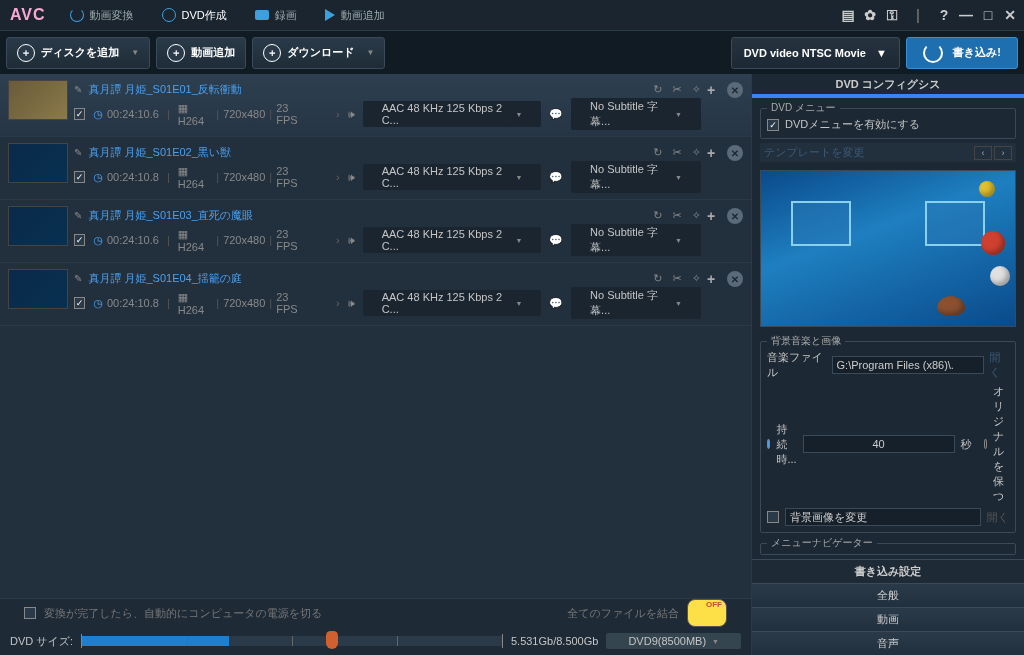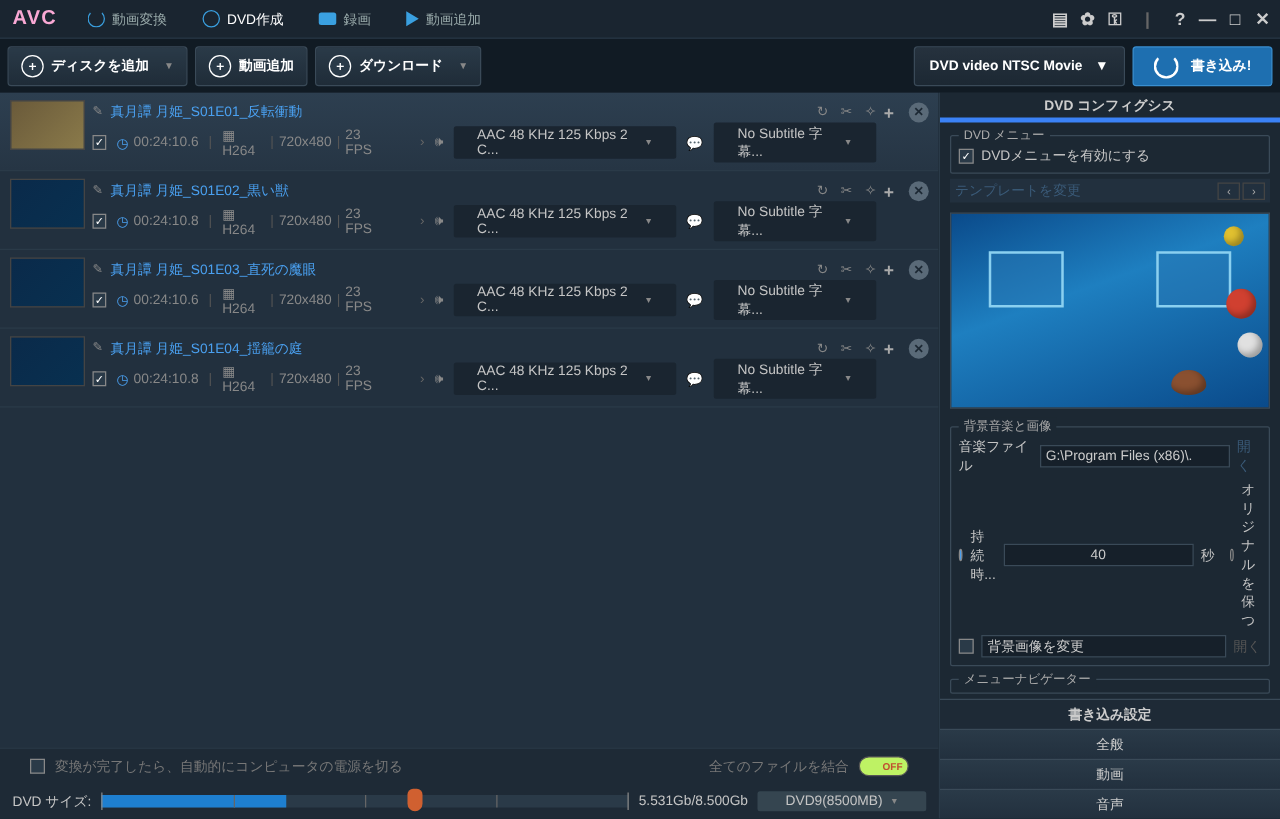--- a/index.html
+++ b/index.html
@@ -53,21 +53,21 @@
 .drop{background:#1a2530;padding:1px 19px;border-radius:2px;color:#c5c5c5;display:inline-flex;align-items:center;gap:4px}
 .drop .c{font-size:7px;color:#888}
 
 .plus{width:14px;height:14px;color:#aaa;font-size:14px;font-weight:bold}
 .xbtn{width:16px;height:16px;border-radius:50%;background:#5a6a78;color:#1c2833;display:inline-flex;align-items:center;justify-content:center;font-size:10px;font-weight:bold}
 
 
 .botbar{background:#1e2a36;display:flex;flex-direction:column;border-top:1px solid #2a3a48}
 .botrow1{display:flex;align-items:center;height:28px;padding:0 24px;gap:8px;color:#777}
 .botrow1 .r{margin-left:auto;display:flex;align-items:center;gap:8px}
-.toggle{width:40px;height:16px;border:1px solid #555;border-radius:8px;background:#bef264;display:flex;align-items:center;justify-content:flex-end;padding:0 4px}
+.toggle{width:40px;height:28px;border:1px solid #555;border-radius:8px;background:#fde047;display:flex;justify-content:flex-end;padding:0 4px}
 .toggle .off{color:#c05030;font-size:8px;font-weight:bold}
 .botrow2{display:flex;align-items:center;height:28px;padding:0 10px;gap:8px}
 .prog{flex:1;height:10px;background:#2a3a48;position:relative}
 .progfill{height:100%;background:#1e7fd0;width:35%}
 .gauge{position:absolute;left:0;right:0;top:-2px;height:14px;border-left:1px solid #888;border-right:1px solid #888}
 .gauge::before,.gauge::after{content:"";position:absolute;top:2px;bottom:2px;border-left:1px solid #666}
 .gauge::before{left:25%}.gauge::after{left:50%}
 .gmid{position:absolute;left:75%;top:2px;bottom:2px;border-left:1px solid #666}
 .handle{position:absolute;left:58%;top:-5px;width:12px;height:18px;background:#d06030;border-radius:6px 6px 8px 8px}
 .szsel{background:#354550;padding:2px 22px;border-radius:2px;display:flex;align-items:center;gap:6px}

